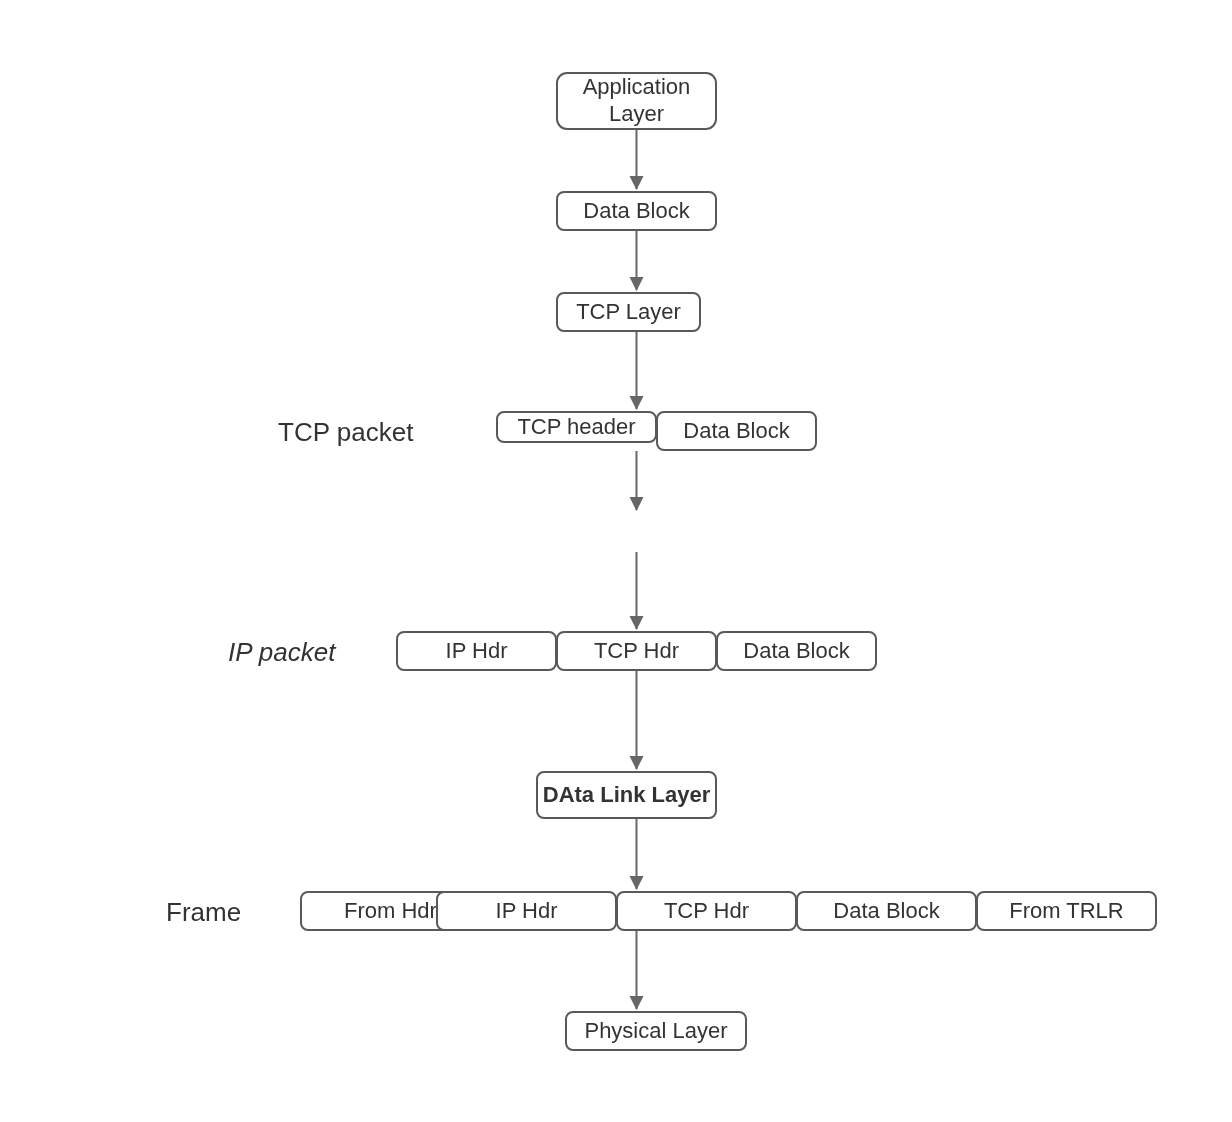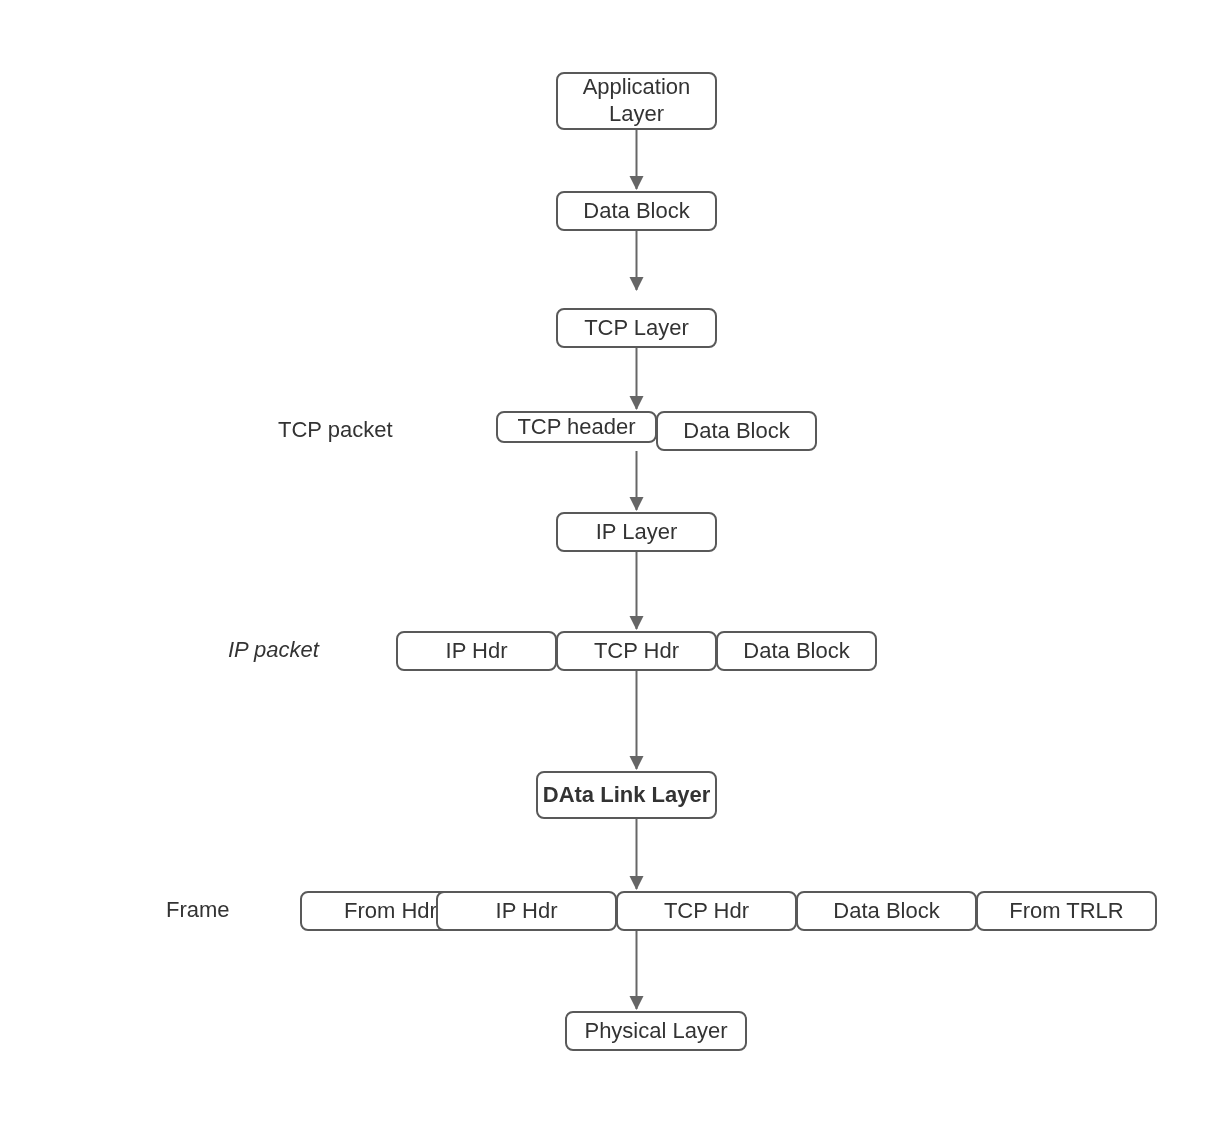--- a/index.html
+++ b/index.html
@@ -33,29 +33,29 @@
     align-items: center;
     justify-content: center;
     text-align: center;
     font-size: 22px;
     line-height: 1.22;
     color: #333333;
     white-space: pre-line;
   }
   .side-label {
     position: absolute;
-    font-size: 22px;
+    font-size: 26px;
     color: #333333;
     white-space: nowrap;
   }
 
   
-  #n-application      { left: 556px; top:   72px; width: 161px; height: 58px; }
+  #n-application      { left: 556px; top:   72px; width: 161px; height: 58px; border-radius: 11px; }
   #n-datablock-top    { left: 556px; top:  191px; width: 161px; height: 40px; }
-  #n-tcp-layer        { left: 556px; top:  308px; width: 161px; height: 40px; }
+  #n-tcp-layer        { left: 556px; top:  292px; width: 145px; height: 40px; }
   #n-tcp-header       { left: 496px; top:  411px; width: 161px; height: 32px; }
   #n-tcp-datablock    { left: 656px; top:  411px; width: 161px; height: 40px; }
   #n-ip-layer         { left: 556px; top:  512px; width: 161px; height: 40px; }
   #n-ip-hdr           { left: 396px; top:  631px; width: 161px; height: 40px; }
   #n-ip-tcp-hdr       { left: 556px; top:  631px; width: 161px; height: 40px; }
   #n-ip-datablock     { left: 716px; top:  631px; width: 161px; height: 40px; }
   #n-datalink         { left: 536px; top:  771px; width: 181px; height: 48px; font-weight: bold; }
   #n-frame-fromhdr    { left: 256px; top:  891px; width: 181px; height: 40px; margin-left: 44px; }
   #n-frame-iphdr      { left: 436px; top:  891px; width: 181px; height: 40px; }
   #n-frame-tcphdr     { left: 616px; top:  891px; width: 181px; height: 40px; }
@@ -93,21 +93,20 @@
   <div class="node" id="n-application">Application Layer</div>
 
   <div class="node" id="n-datablock-top">Data Block</div>
 
   <div class="node" id="n-tcp-layer">TCP Layer</div>
 
   <div class="side-label" id="lbl-tcp-packet">TCP packet</div>
   <div class="node" id="n-tcp-header">TCP header</div>
   <div class="node" id="n-tcp-datablock">Data Block</div>
 
-  <div class="node" id="n-ip-layer">IP Layer</div>
 
   <div class="side-label" id="lbl-ip-packet">IP packet</div>
   <div class="node" id="n-ip-hdr">IP Hdr</div>
   <div class="node" id="n-ip-tcp-hdr">TCP Hdr</div>
   <div class="node" id="n-ip-datablock">Data Block</div>
 
   <div class="node" id="n-datalink">DAta Link Layer</div>
 
   <div class="side-label" id="lbl-frame">Frame</div>
   <div class="node" id="n-frame-fromhdr">From Hdr</div>

